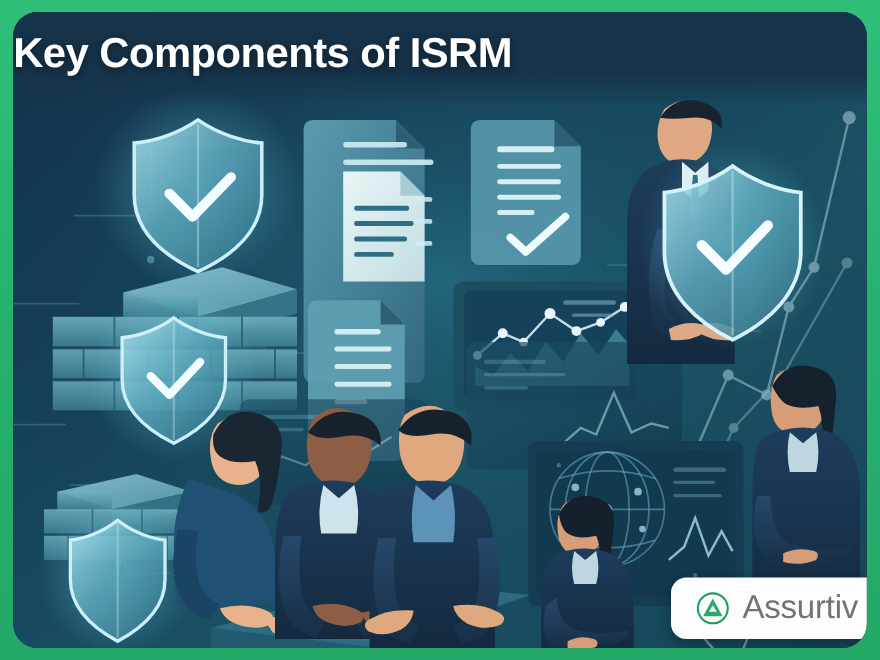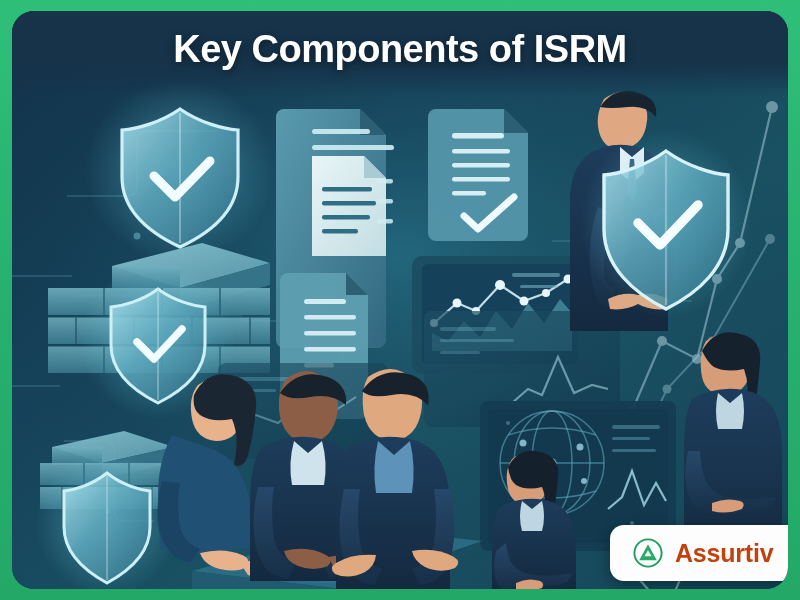--- a/index.html
+++ b/index.html
@@ -26,21 +26,21 @@
     overflow:hidden;
   }
   
   .header-band{
     position:absolute;left:0;top:0;right:0;height:86px;
     background:linear-gradient(180deg,#16334a 0%,#16334a 62%,rgba(19,52,73,0.0) 100%);
     z-index:40;
   }
   .title{
     position:absolute;left:0;right:0;top:17px;
-    text-align:center;
+    text-align:left;
     color:#ffffff;
     font-size:38px;
     font-weight:bold;
     letter-spacing:-0.5px;
     text-shadow:0 2px 8px rgba(0,0,0,0.45);
     z-index:41;
   }
   
   .art{
     position:absolute;left:0;top:0;width:776px;height:578px;
@@ -56,23 +56,23 @@
     box-shadow:0 4px 14px rgba(0,0,0,0.35);
     display:flex;align-items:center;
     padding-left:22px;
     box-sizing:border-box;
     z-index:60;
   }
   .badge-mark{
     width:32px;height:32px;flex:0 0 32px;margin-right:11px;
   }
   .badge-text{
-    color:#c2410c;
-    font-size:25px;
-    font-weight:bold;
+    color:#737373;
+    font-size:30px;
+    font-weight:normal;
     letter-spacing:-0.2px;
     line-height:1;
   }
 </style>
 </head>
 <body>
 
 <div id="stage">
 
   <div class="frame-green"></div>

